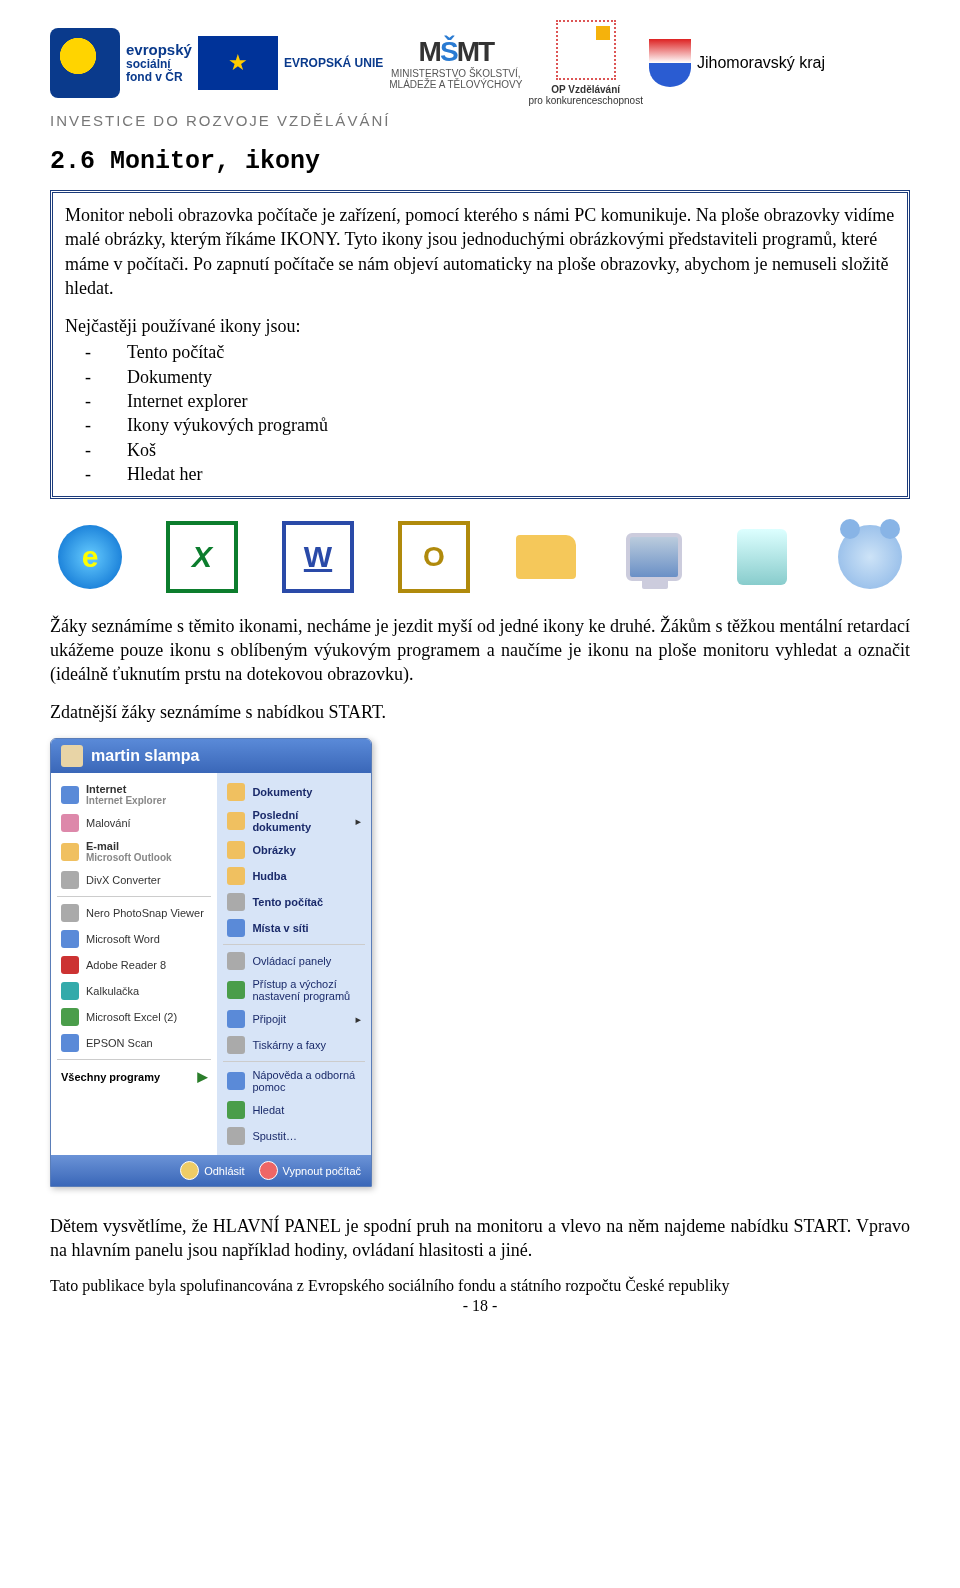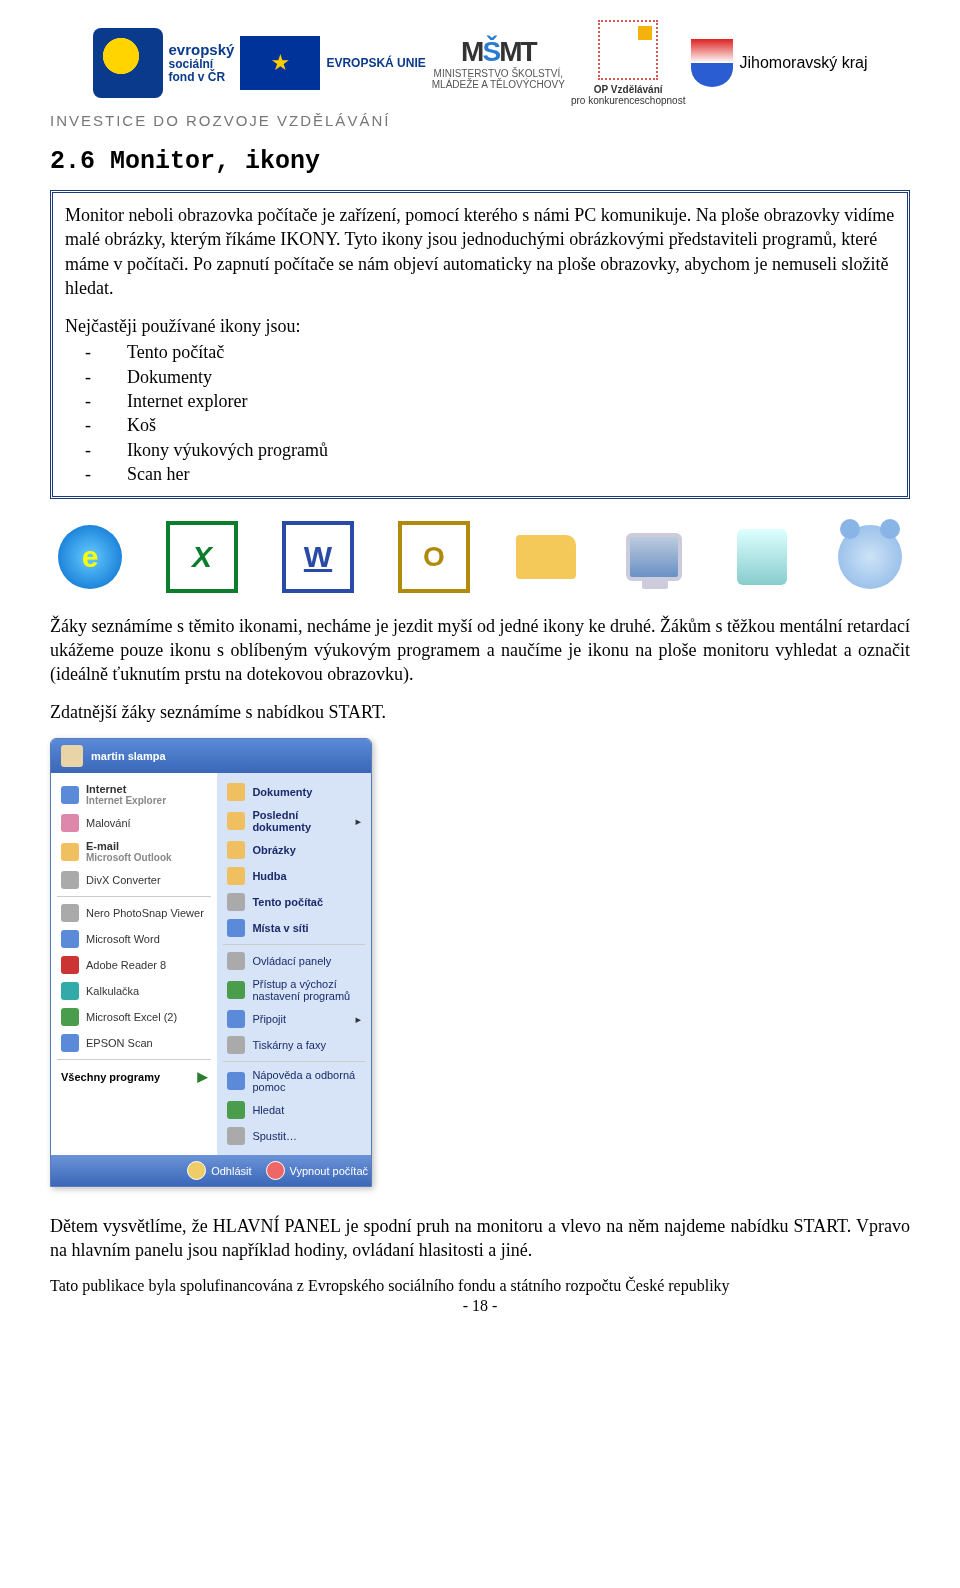--- a/index.html
+++ b/index.html
@@ -9,21 +9,21 @@
     font-family: "Times New Roman", Times, serif;
     color: #000;
     width: 960px;
   }
   .page {
     padding: 20px 50px 30px 50px;
   }
   .header-logos {
     display: flex;
     align-items: center;
-    justify-content: center;
+    justify-content: flex-start;
     gap: 6px;
     margin-bottom: 6px;
   }
   .logo-esf {
     display: flex;
     align-items: center;
     gap: 8px;
   }
   .esf-badge {
     width: 70px; height: 70px;
@@ -101,39 +101,39 @@
     font-family: Tahoma, Arial, sans-serif;
     font-size: 11px;
     margin-bottom: 28px;
     box-shadow: 2px 2px 6px rgba(0,0,0,.25);
   }
   .sm-header {
     background: linear-gradient(#5a8ad8,#3a67b8);
     color: #fff;
     font-weight: bold;
     padding: 6px 10px;
-    display:flex; align-items:center; gap:8px; font-size:11px;
+    display:flex; align-items:center; gap:8px; font-size:16px;
   }
   .sm-avatar{ width:22px;height:22px;background:#e8d4a6;border-radius:3px;}
   .sm-cols{ display:flex;}
   .sm-left{ width:52%; background:#fff; padding:6px 0;}
   .sm-right{ width:48%; background:#d7e4f7; padding:6px 0;}
   .sm-item{ padding:4px 10px; display:flex; align-items:center; gap:7px; color:#1a2a6a;}
   .sm-item.bold{ font-weight:bold;}
   .sm-item .text{ color:#333;}
   .sm-right .sm-item .text{ color:#1a2a6a; font-weight:bold;}
   .sm-right .sm-item.thin .text{ font-weight:normal;}
   .sm-icn{ width:18px;height:18px; background:#f0c060; border-radius:3px; flex-shrink:0;}
   .sm-icn.blue{background:#5a8ad8;} .sm-icn.green{background:#4a9d4a;}
   .sm-icn.red{background:#c33;} .sm-icn.grey{background:#aaa;}
   .sm-icn.teal{background:#3aa;} .sm-icn.pink{background:#d8a;}
   .sm-sep{ height:1px; background:#ccc; margin:3px 6px;}
   .sm-allprog{ padding:6px 10px; font-weight:bold; display:flex;align-items:center;justify-content:space-between;}
   .sm-allprog .arrow{ color:#2a7d2a; font-size:13px;}
-  .sm-footer{ background: linear-gradient(#6b93d7,#3a67b8); padding:6px 3px; display:flex; justify-content:flex-end; gap:14px; color:#fff;}
+  .sm-footer{ background: linear-gradient(#6b93d7,#3a67b8); padding:6px 10px; display:flex; justify-content:flex-end; gap:14px; color:#fff;}
   .sm-footer .btn{ display:flex;align-items:center;gap:5px;}
   .sm-footer .c{ width:17px;height:17px;border-radius:50%; display:inline-block;}
   .c.red{background:#e66;border:1px solid #fff;} .c.yel{background:#ec6;border:1px solid #fff;}
   .itemsub{ font-size:10px; color:#888;}
   .publ{ font-size:16px; text-align:left; margin-top:8px;}
   .pagenum{ text-align:center; font-size:16px; margin-top:2px;}
   .left-sub{ display:flex; flex-direction:column; line-height:1.1;}
 </style>
 </head>
 <body>
@@ -172,23 +172,23 @@
 
   <h1>2.6 Monitor, ikony</h1>
 
   <div class="box">
     <p>Monitor neboli obrazovka počítače je zařízení, pomocí kterého s námi PC komunikuje. Na ploše obrazovky vidíme malé obrázky, kterým říkáme IKONY. Tyto ikony jsou jednoduchými obrázkovými představiteli programů, které máme v počítači. Po zapnutí počítače se nám objeví automaticky na ploše obrazovky, abychom je nemuseli složitě hledat.</p>
     <p style="margin-bottom:2px">Nejčastěji používané ikony jsou:</p>
     <ul>
       <li>Tento počítač</li>
       <li>Dokumenty</li>
       <li>Internet explorer</li>
+      <li>Ikony výukových programů</li>
       <li>Koš</li>
-      <li>Ikony výukových programů</li>
-      <li>Scan her</li>
+      <li>Hledat her</li>
     </ul>
   </div>
 
   <div class="icons-row">
     <div class="icn ie">e</div>
     <div class="icn excel">X</div>
     <div class="icn word">W</div>
     <div class="icn outlook">O</div>
     <div class="icn">
         <div class="folder"></div>

